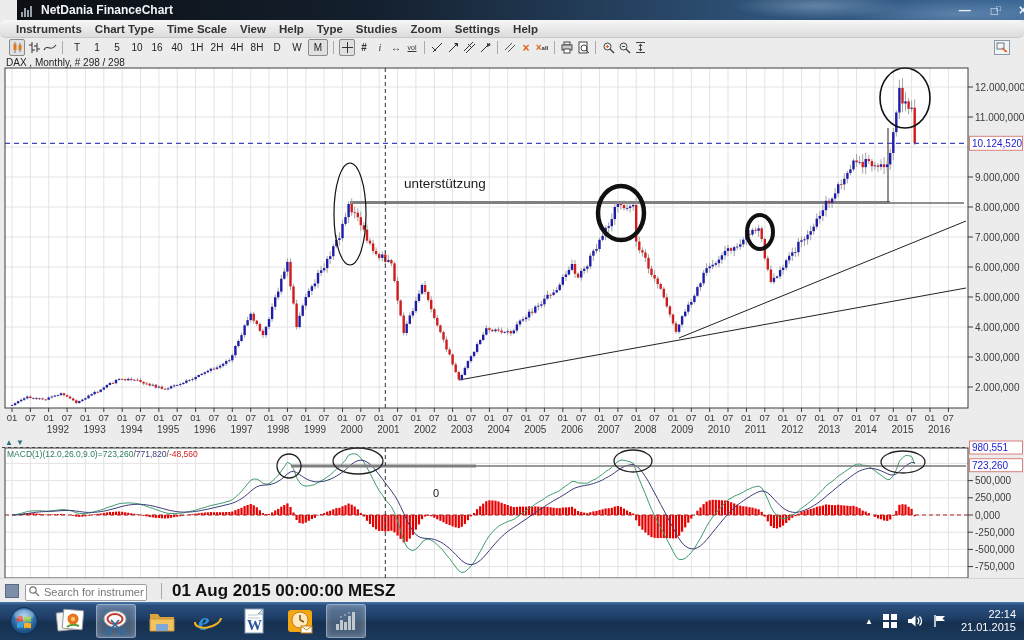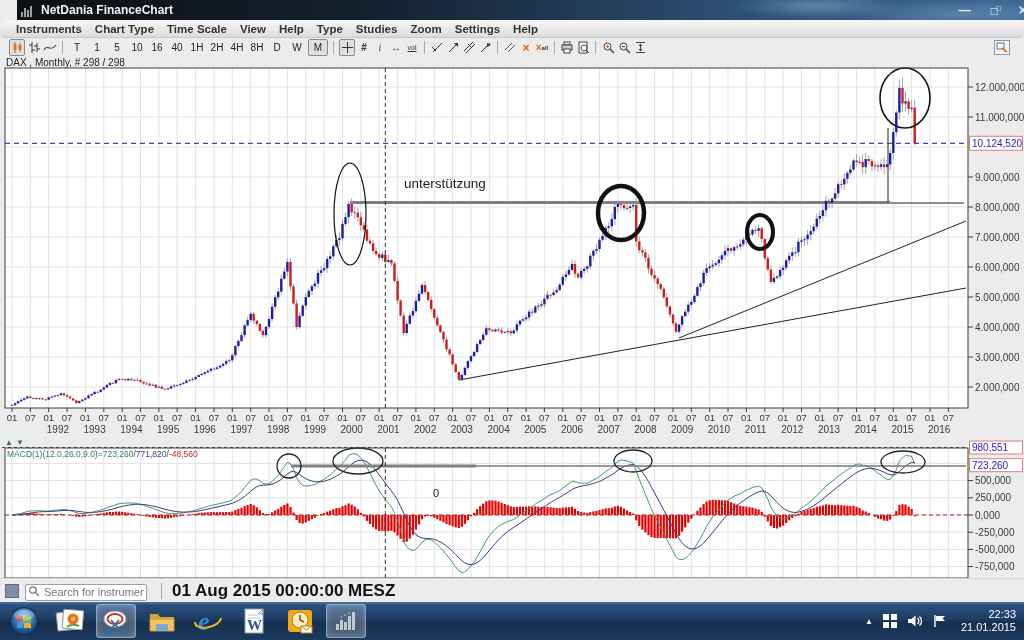--- a/index.html
+++ b/index.html
@@ -1558,17 +1558,17 @@
     <svg width="16" height="14">
         <path d="M1,5 h3.5 l4,-3.5 v11 l-4,-3.5 h-3.5 z" fill="#fff"></path>
         <path d="M10.5,4 a4,4 0 0,1 0,6" stroke="#fff" fill="none" stroke-width="1.3"></path>
         <path d="M12.5,2.5 a6,6 0 0,1 0,9" stroke="#fff" fill="none" stroke-width="1.3"></path>
       </svg>
     <svg width="14" height="14">
         <line x1="2" y1="1" x2="2" y2="13" stroke="#fff" stroke-width="1.4"></line>
         <path d="M3,2 h9 l-2.5,2.5 2.5,2.5 h-9 z" fill="#fff"></path>
       </svg>
     <div class="clock">
-      <div>22:33</div>
+      <div>22:14</div>
       <div>21.01.2015</div>
     </div>
   </div>
 </div>
 
 </body></html>

